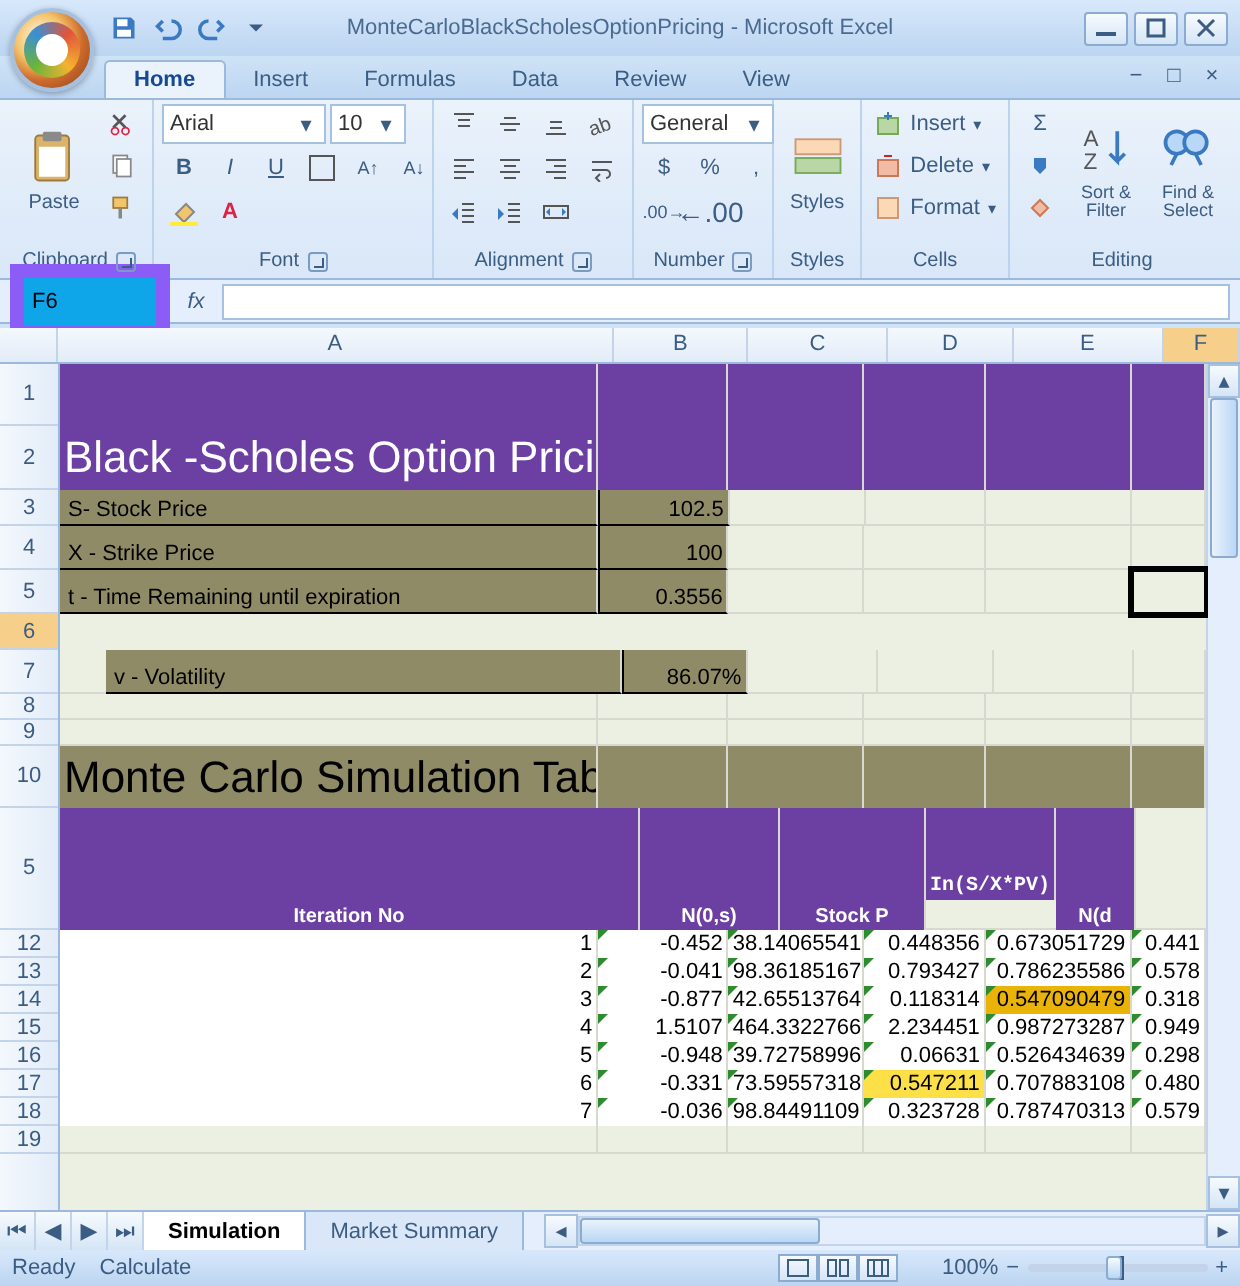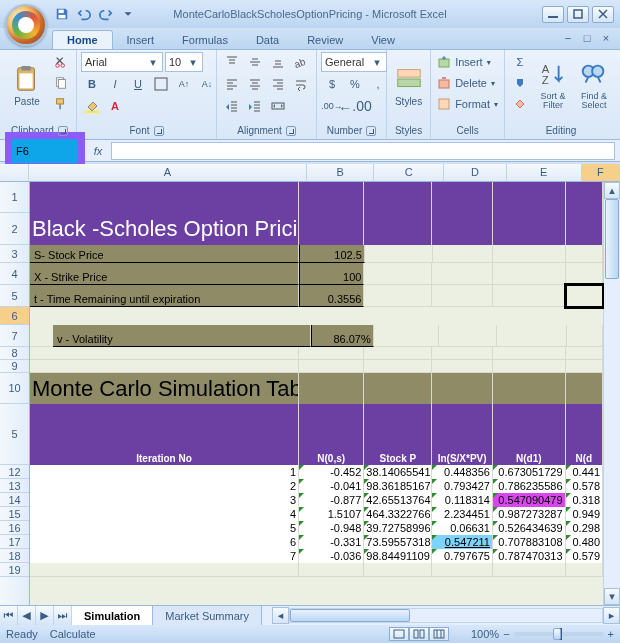--- a/index.html
+++ b/index.html
@@ -542,22 +542,21 @@
           <div class="cell cB olive" style="height: 31px;"></div>
           <div class="cell cC olive" style="height: 31px;"></div>
           <div class="cell cD olive" style="height: 31px;"></div>
           <div class="cell cE olive" style="height: 31px;"></div>
           <div class="cell cF olive" style="height: 31px;"></div>
         </div>
         <div class="gridrow" style="top: 222px; height: 61px;">
           <div class="cell cA hdr11" style="height: 61px; display: flex; align-items: flex-end; justify-content: center;">Iteration No</div>
           <div class="cell cB hdr11" style="height: 61px; display: flex; align-items: flex-end; justify-content: center;">N(0,s)</div>
           <div class="cell cC hdr11" style="height: 61px; display: flex; align-items: flex-end; justify-content: center;">Stock P</div>
-          <div class="cell cD hdr11" style="height: 61px; display: flex; align-items: flex-end; justify-content: center;">In(S/X*PV)</div>
-          <div class="cell cE hdr11" style="height: 61px; display: flex; align-items: flex-end; justify-content: center;">N(d1)</div>
+          <div class="cell cD hdr11" style="height: 46px; display: flex; align-items: flex-end; justify-content: center; font-family: Liberation Mono, monospace;">In(S/X*PV)</div>
           <div class="cell cF hdr11" style="height: 61px; display: flex; align-items: flex-end; justify-content: center;">N(d</div>
         </div>
         <div class="gridrow" style="top: 283px; height: 14px;">
           <div class="cell cA rnum" style="height: 14px; background: rgb(255, 255, 255);">1</div>
           <div class="cell cB rnum greenmark" style="height: 14px; background: rgb(255, 255, 255);">-0.452</div>
           <div class="cell cC rnum greenmark" style="height: 14px; background: rgb(255, 255, 255);">38.14065541</div>
           <div class="cell cD rnum greenmark" style="height: 14px; background: rgb(255, 255, 255);">0.448356</div>
           <div class="cell cE rnum greenmark" style="height: 14px; background: rgb(255, 255, 255);">0.673051729</div>
           <div class="cell cF rnum greenmark" style="height: 14px; background: rgb(255, 255, 255);">0.441</div>
         </div>
@@ -567,21 +566,21 @@
           <div class="cell cC rnum greenmark" style="height: 14px; background: rgb(255, 255, 255);">98.36185167</div>
           <div class="cell cD rnum greenmark" style="height: 14px; background: rgb(255, 255, 255);">0.793427</div>
           <div class="cell cE rnum greenmark" style="height: 14px; background: rgb(255, 255, 255);">0.786235586</div>
           <div class="cell cF rnum greenmark" style="height: 14px; background: rgb(255, 255, 255);">0.578</div>
         </div>
         <div class="gridrow" style="top: 311px; height: 14px;">
           <div class="cell cA rnum" style="height: 14px; background: rgb(255, 255, 255);">3</div>
           <div class="cell cB rnum greenmark" style="height: 14px; background: rgb(255, 255, 255);">-0.877</div>
           <div class="cell cC rnum greenmark" style="height: 14px; background: rgb(255, 255, 255);">42.65513764</div>
           <div class="cell cD rnum greenmark" style="height: 14px; background: rgb(255, 255, 255);">0.118314</div>
-          <div class="cell cE rnum greenmark" style="height: 14px; background: #d946ef;">0.547090479</div>
+          <div class="cell cE rnum greenmark" style="height: 14px; background: #eab308;">0.547090479</div>
           <div class="cell cF rnum greenmark" style="height: 14px; background: rgb(255, 255, 255);">0.318</div>
         </div>
         <div class="gridrow" style="top: 325px; height: 14px;">
           <div class="cell cA rnum" style="height: 14px; background: rgb(255, 255, 255);">4</div>
           <div class="cell cB rnum greenmark" style="height: 14px; background: rgb(255, 255, 255);">1.5107</div>
           <div class="cell cC rnum greenmark" style="height: 14px; background: rgb(255, 255, 255);">464.3322766</div>
           <div class="cell cD rnum greenmark" style="height: 14px; background: rgb(255, 255, 255);">2.234451</div>
           <div class="cell cE rnum greenmark" style="height: 14px; background: rgb(255, 255, 255);">0.987273287</div>
           <div class="cell cF rnum greenmark" style="height: 14px; background: rgb(255, 255, 255);">0.949</div>
         </div>
@@ -590,29 +589,29 @@
           <div class="cell cB rnum greenmark" style="height: 14px; background: rgb(255, 255, 255);">-0.948</div>
           <div class="cell cC rnum greenmark" style="height: 14px; background: rgb(255, 255, 255);">39.72758996</div>
           <div class="cell cD rnum greenmark" style="height: 14px; background: rgb(255, 255, 255);">0.06631</div>
           <div class="cell cE rnum greenmark" style="height: 14px; background: rgb(255, 255, 255);">0.526434639</div>
           <div class="cell cF rnum greenmark" style="height: 14px; background: rgb(255, 255, 255);">0.298</div>
         </div>
         <div class="gridrow" style="top: 353px; height: 14px;">
           <div class="cell cA rnum" style="height: 14px; background: rgb(255, 255, 255);">6</div>
           <div class="cell cB rnum greenmark" style="height: 14px; background: rgb(255, 255, 255);">-0.331</div>
           <div class="cell cC rnum greenmark" style="height: 14px; background: rgb(255, 255, 255);">73.59557318</div>
-          <div class="cell cD rnum greenmark" style="height: 14px; background: #7dd3fc; text-decoration: underline;">0.547211</div>
+          <div class="cell cD rnum greenmark" style="height: 14px; background: #fde047;">0.547211</div>
           <div class="cell cE rnum greenmark" style="height: 14px; background: rgb(255, 255, 255);">0.707883108</div>
           <div class="cell cF rnum greenmark" style="height: 14px; background: rgb(255, 255, 255);">0.480</div>
         </div>
         <div class="gridrow" style="top: 367px; height: 14px;">
           <div class="cell cA rnum" style="height: 14px; background: rgb(255, 255, 255);">7</div>
           <div class="cell cB rnum greenmark" style="height: 14px; background: rgb(255, 255, 255);">-0.036</div>
           <div class="cell cC rnum greenmark" style="height: 14px; background: rgb(255, 255, 255);">98.84491109</div>
-          <div class="cell cD rnum greenmark" style="height: 14px; background: rgb(255, 255, 255);">0.797675</div>
+          <div class="cell cD rnum greenmark" style="height: 14px; background: rgb(255, 255, 255);">0.323728</div>
           <div class="cell cE rnum greenmark" style="height: 14px; background: rgb(255, 255, 255);">0.787470313</div>
           <div class="cell cF rnum greenmark" style="height: 14px; background: rgb(255, 255, 255);">0.579</div>
         </div>
         <div class="gridrow" style="top: 381px; height: 14px;">
           <div class="cell cA" style="height: 14px;"></div>
           <div class="cell cB" style="height: 14px;"></div>
           <div class="cell cC" style="height: 14px;"></div>
           <div class="cell cD" style="height: 14px;"></div>
           <div class="cell cE" style="height: 14px;"></div>
           <div class="cell cF" style="height: 14px;"></div>

